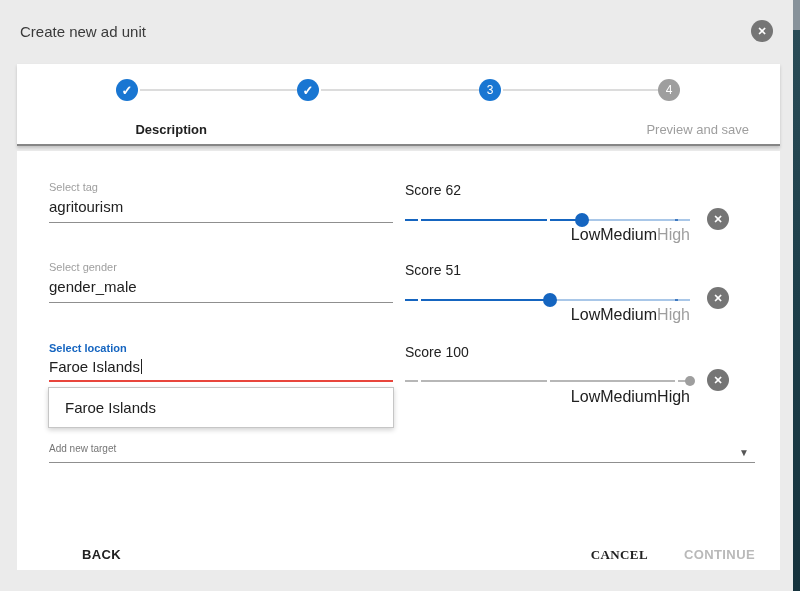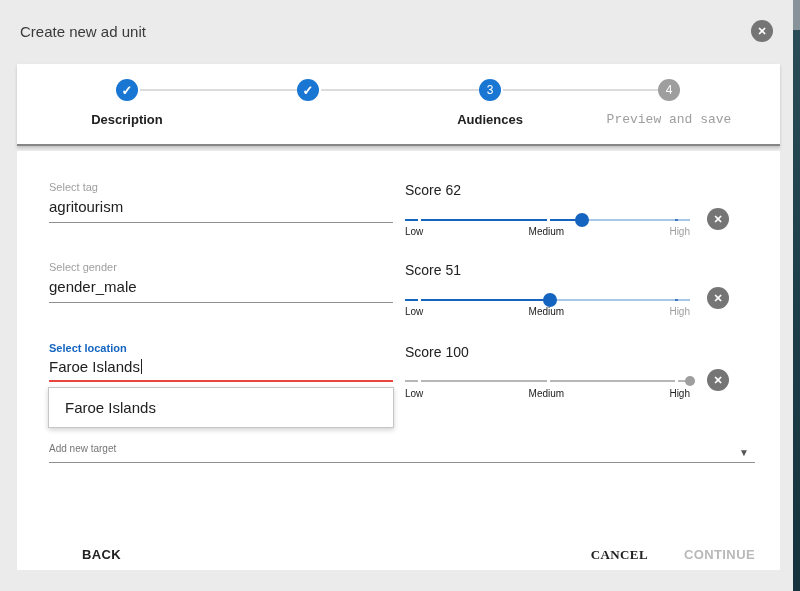--- a/index.html
+++ b/index.html
@@ -38,21 +38,21 @@
   .step-line { position:absolute; top:25px; height:2px; background:#dcdcdc; }
   .step-dot {
     position:absolute; top:15px; width:22px; height:22px; border-radius:50%;
     color:#fff; font-size:12px; display:flex; align-items:center; justify-content:center;
     cursor:pointer;
   }
   .step-dot.done, .step-dot.active { background:#1976d2; }
   .step-dot.todo { background:#9e9e9e; }
   .step-dot .chk { font-size:13px; font-weight:bold; }
   .step-label {
-    position:absolute; top:48px; width:160px; text-align:center;
+    position:absolute; top:58px; width:160px; text-align:right;
     font-size:13px; font-weight:700; color:#212121; cursor:pointer;
   }
   .step-label.todo { color:#9e9e9e; font-weight:400; }
 
   
   .content-card {
     position:absolute; left:17px; top:151px; width:763px; height:419px;
     background:#fff;
   }
   .field-label { position:absolute; font-size:11px; color:#9e9e9e; }
@@ -70,22 +70,22 @@
   .slider .fill { position:absolute; left:0; top:0; height:2px; background:#1565c0; }
   .slider .tick { position:absolute; top:0; width:3px; height:2px; }
   .slider .tick.gap { background:#fff; }
   .slider .tick.dot { background:#4079c0; }
   .slider .thumb { position:absolute; top:-6px; width:14px; height:14px; border-radius:50%; background:#1565c0; }
   .slider.muted .rail { background:#b7b7b7; }
   .slider.muted .fill { background:#b7b7b7; }
   .slider.muted .tick.gap { background:#fff; }
   .slider.muted .thumb { top:-4px; width:10px; height:10px; background:#9e9e9e; }
   .slider-labels {
-    position:absolute; width:285px; display:flex; justify-content:space-between;
-    font-size:10px; color:#212121;
+    position:absolute; width:285px; display:flex; justify-content:flex-end;
+    font-size:16px; color:#212121;
   }
   .slider-labels .lab-gray { color:#9e9e9e; }
 
   
   .autocomplete {
     position:absolute; left:31px; top:236px; width:346px; height:41px;
     background:#fff; border:1px solid #c6c6c6;
     box-shadow:0 2px 5px rgba(0,0,0,0.18);
     display:flex; align-items:center; padding-left:16px;
     font-size:15px; color:#212121; z-index:5; cursor:pointer;
@@ -122,22 +122,21 @@
     <span class="chk">✓</span>
   </div>
   <div class="step-dot active" style="left:462px;">
     <span>3</span>
   </div>
   <div class="step-dot todo" style="left:641px;">
     <span>4</span>
   </div>
 
   <div class="step-label" style="left:30px;">Description</div>
-  <div class="step-label" style="left:393px;">Audiences</div>
-  <div class="step-label todo" style="left:572px;font-family:Liberation Mono, monospace;">Preview and save</div>
+  <div class="step-label todo" style="left:572px;">Preview and save</div>
 </div>
 
 <div class="content-card">
 
   <div class="field-label" style="left:32px; top:30px;">Select tag</div>
   <div class="field-value" style="left:32px; top:47px;">agritourism</div>
   <div class="underline" style="left:32px; top:71px; width:344px;"></div>
 
   <div class="score-label" style="left:388px; top:31px;">Score 62</div>
   <div class="slider" style="left:388px; top:68px;">

